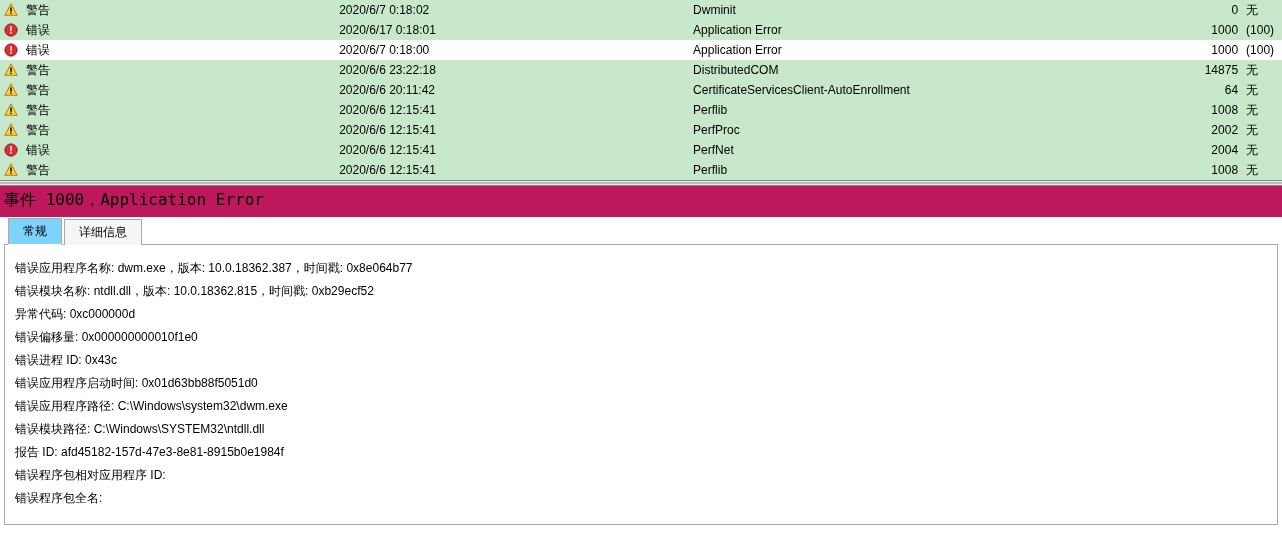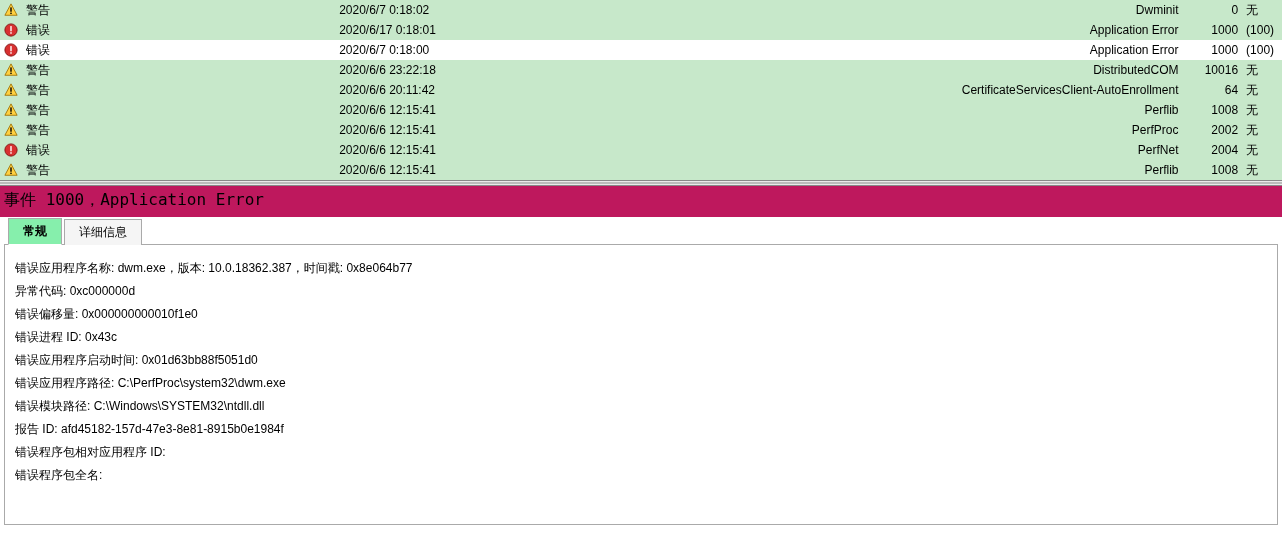--- a/index.html
+++ b/index.html
@@ -24,21 +24,21 @@
   }
   .event-list td {
     padding: 0 4px;
     white-space: nowrap;
     vertical-align: middle;
     font-size: 12px;
   }
   .col-icon { width: 18px; padding: 0 0 0 2px; text-align:center;}
   .col-level { width: 320px; }
   .col-date  { width: 360px; margin-top: 44px; }
-  .col-source{ width: 500px; text-align: right; }
+  .col-source{ width: 500px; }
   .col-id    { width: 60px; text-align: right; padding-right:8px;}
   .col-task  { width: 40px; }
   .icon { display:inline-block; width:14px; height:14px; vertical-align:middle;}
   .splitter {
     height: 6px;
     background: #eaeaea;
     border-top: 1px solid #888;
     border-bottom: 1px solid #888;
     position:relative;
   }
@@ -64,23 +64,23 @@
     font-size: 12px;
     border: 1px solid #aaa;
     border-bottom: none;
     background: #f5f5f5;
     margin-right: 2px;
     position:relative;
     top:1px;
     cursor:pointer;
   }
   .tab.active {
-    background: #86efac;
+    background: #7dd3fc;
     border-bottom: 1px solid #fff;
-    font-weight: bold;
+    font-weight: normal;
   }
   .detail-body {
     border: 1px solid #aaa;
     border-top: none;
     margin: 0 4px 12px 4px;
     padding: 12px 8px 8px 10px;
     background:#fff;
     min-height: 280px;
   }
   .detail-body .line {
@@ -133,21 +133,21 @@
       </tr>
       <tr>
         <td class="col-icon"><svg class="icon" viewBox="0 0 16 16">
             <polygon points="8,1 15,14 1,14" fill="#ffd040" stroke="#a07000" stroke-width="1"></polygon>
             <rect x="7.2" y="5" width="1.6" height="5" fill="#000"></rect>
             <rect x="7.2" y="11" width="1.6" height="1.6" fill="#000"></rect>
           </svg></td>
         <td class="col-level">警告</td>
         <td class="col-date">2020/6/6 23:22:18</td>
         <td class="col-source">DistributedCOM</td>
-        <td class="col-id">10016</td>
+        <td class="col-id">14875</td>
         <td class="col-task">无</td>
       </tr>
       <tr>
         <td class="col-icon"><svg class="icon" viewBox="0 0 16 16">
             <polygon points="8,1 15,14 1,14" fill="#ffd040" stroke="#a07000" stroke-width="1"></polygon>
             <rect x="7.2" y="5" width="1.6" height="5" fill="#000"></rect>
             <rect x="7.2" y="11" width="1.6" height="1.6" fill="#000"></rect>
           </svg></td>
         <td class="col-level">警告</td>
         <td class="col-date">2020/6/6 20:11:42</td>
@@ -213,23 +213,24 @@
 <div class="tabs-wrap">
 <div class="tabs">
   <div class="tab active">常规</div>
   <div class="tab">详细信息</div>
 </div>
 </div>
 
 <div class="detail-body">
   <div id="detail-lines">
       <div class="line">错误应用程序名称: dwm.exe，版本: 10.0.18362.387，时间戳: 0x8e064b77</div>
+      <div class="line">错误模块名称: ntdll.dll，版本: 10.0.18362.815，时间戳: 0xb29ecf52</div>
       <div class="line">异常代码: 0xc000000d</div>
       <div class="line">错误偏移量: 0x000000000010f1e0</div>
       <div class="line">错误进程 ID: 0x43c</div>
       <div class="line">错误应用程序启动时间: 0x01d63bb88f5051d0</div>
-      <div class="line">错误应用程序路径: C:\PerfProc\system32\dwm.exe</div>
+      <div class="line">错误应用程序路径: C:\Windows\system32\dwm.exe</div>
       <div class="line">错误模块路径: C:\Windows\SYSTEM32\ntdll.dll</div>
       <div class="line">报告 ID: afd45182-157d-47e3-8e81-8915b0e1984f</div>
       <div class="line">错误程序包相对应用程序 ID:</div>
       <div class="line">错误程序包全名:</div>
     </div>
 </div>
 
 </body></html>

